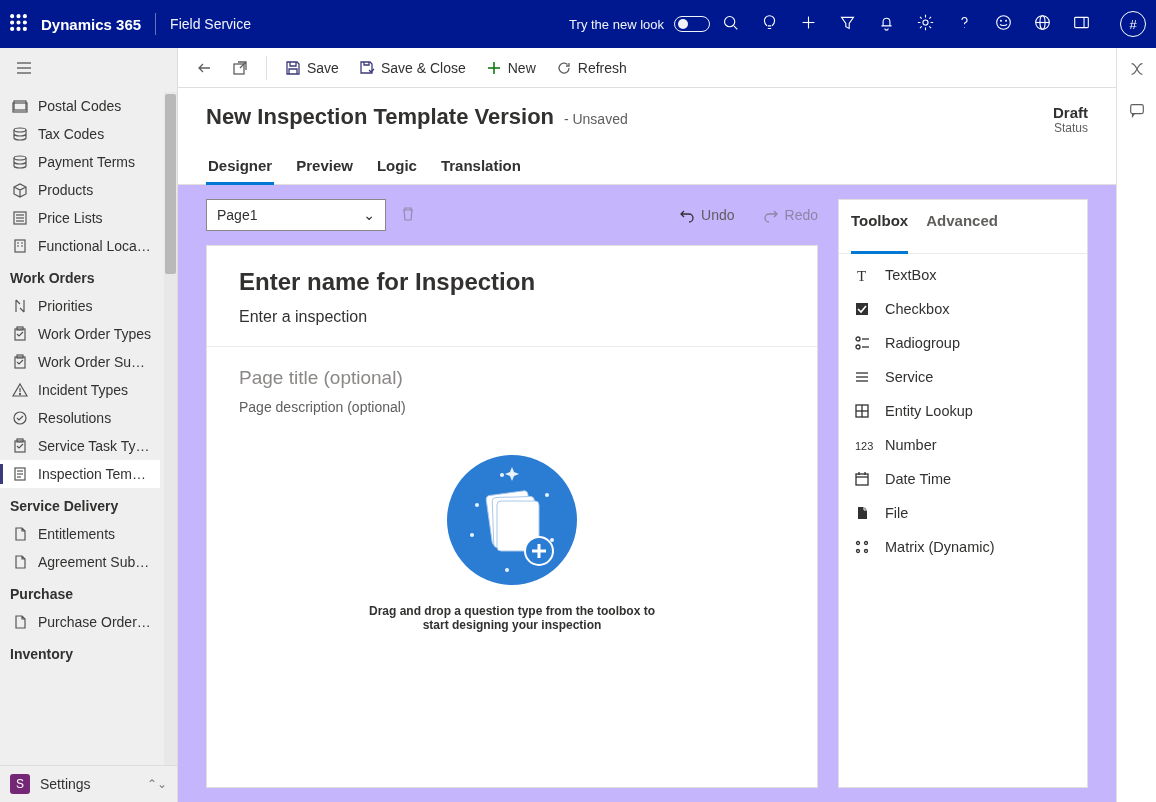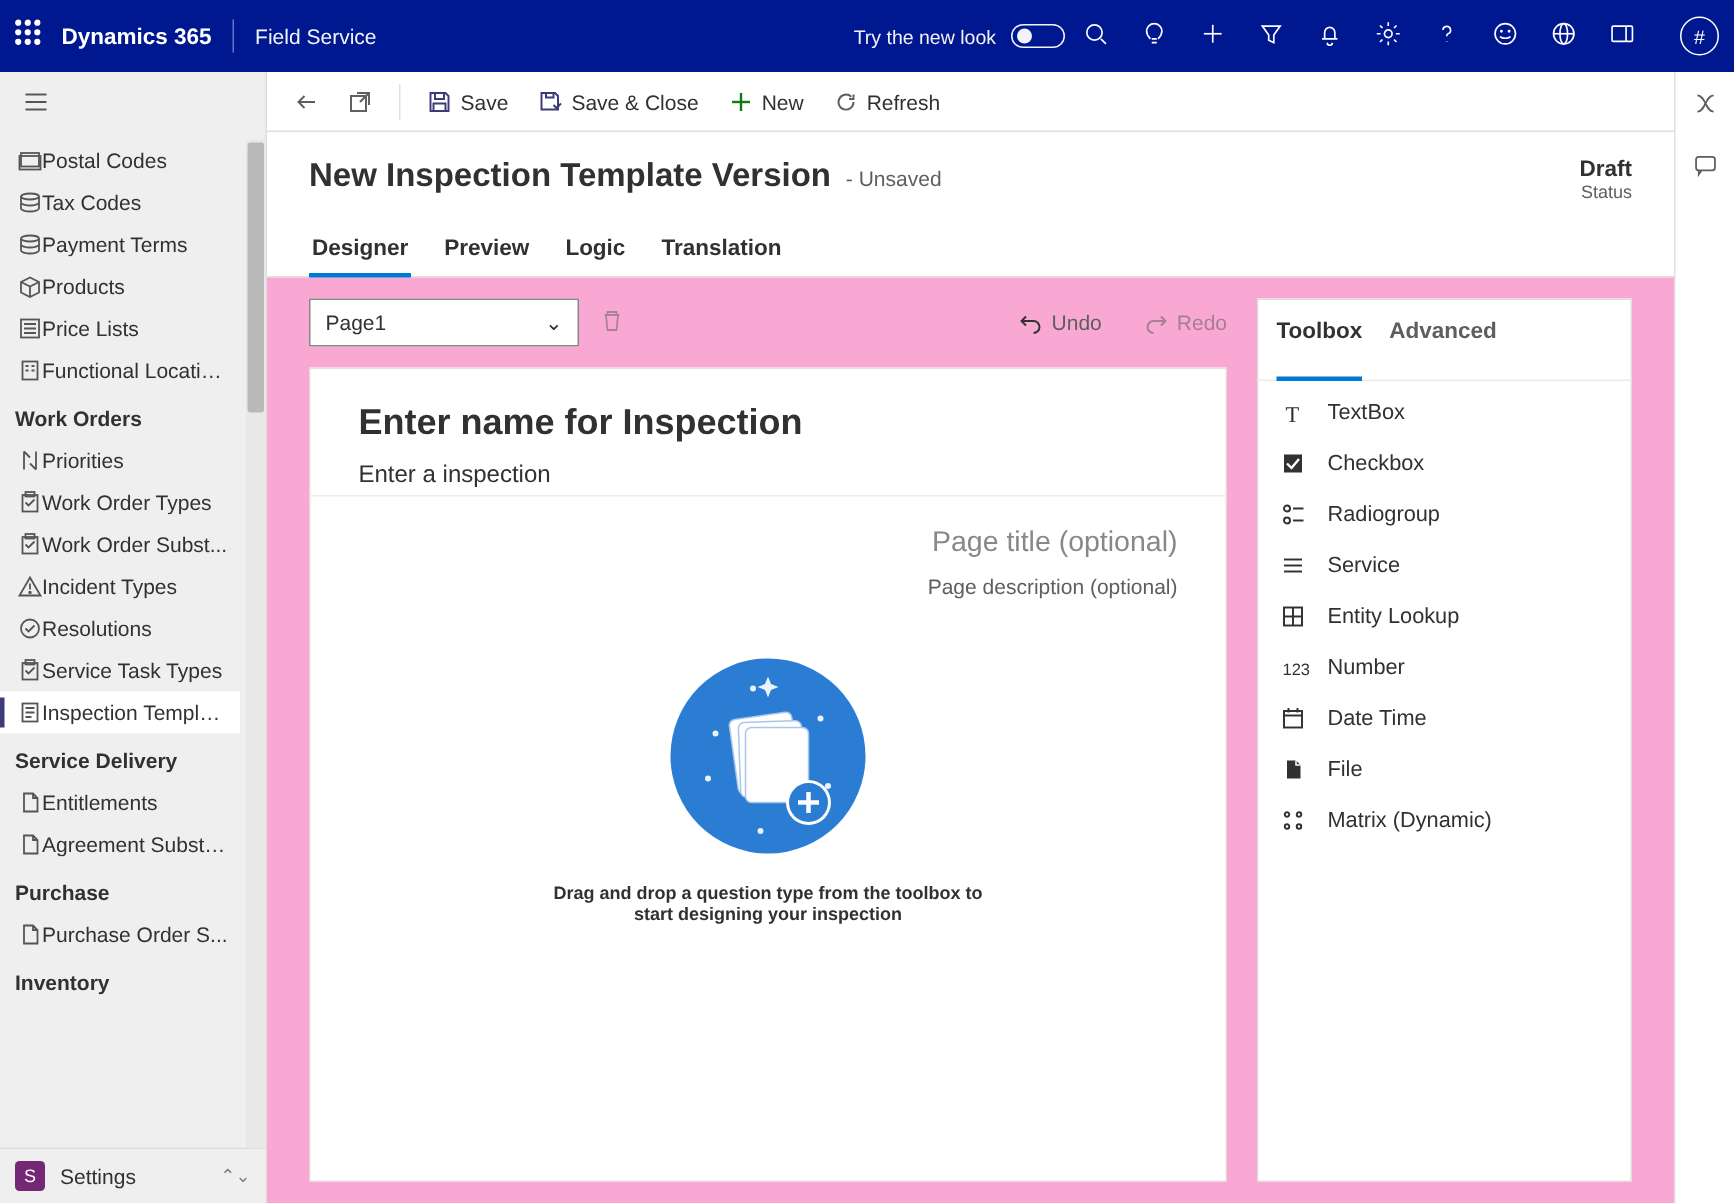--- a/index.html
+++ b/index.html
@@ -19,21 +19,21 @@
   .topbar .avatar { width: 26px; height: 26px; border: 1px solid #fff; border-radius: 50%; display: flex; align-items: center; justify-content: center; font-size: 13px; margin-left: 8px;}
   .topbar svg { width: 17px; height: 17px; fill: none; stroke: #fff; stroke-width: 1.3; }
   
   .shell { display: flex; height: calc(100% - 48px); }
   .leftnav { width: 178px; background: #efefef; border-right: 1px solid #ddd; display: flex; flex-direction: column; position: relative; }
   .leftnav .hamburger { padding: 12px 16px; font-size: 16px; }
   .leftnav .scroll { flex: 1; overflow: hidden; position: relative; }
   .leftnav .scrollbar-track { position: absolute; right: 0; top: 0; bottom: 0; width: 13px; background: #e8e8e8; }
   .leftnav .scrollbar-thumb { position: absolute; right: 1px; top: 2px; width: 11px; height: 180px; background: #b9b9b9; border-radius: 2px; }
   .nav-section-title { font-weight: 600; font-size: 14px; padding: 10px 10px 6px 10px; color: #323130; }
-  .nav-item { display: flex; align-items: center; padding: 6px 8px 6px 12px; font-size: 14px; color: #323130; cursor: pointer; white-space: nowrap; overflow: hidden; text-overflow: ellipsis; max-width: 160px; }
+  .nav-item { display: flex; align-items: center; gap: 10px; padding: 6px 8px 6px 12px; font-size: 14px; color: #323130; cursor: pointer; white-space: nowrap; overflow: hidden; text-overflow: ellipsis; max-width: 160px; }
   .nav-item .ico { width: 16px; height: 16px; flex-shrink: 0; }
   .nav-item.selected { position: relative; background: #fff;}
   .nav-item.selected::before { content: ""; position: absolute; left: 0; top: 4px; bottom: 4px; width: 3px; background: #3b3a7a; }
   .leftnav .footer { border-top: 1px solid #ddd; display: flex; align-items: center; padding: 8px 10px; gap: 10px; background: #efefef; }
   .leftnav .footer .badge { width: 20px; height: 20px; background: #742774; color: #fff; font-size: 12px; display: flex; align-items: center; justify-content: center; border-radius: 3px;}
   .leftnav .footer .updown { margin-left: auto; opacity: .6; font-size: 12px; }
   .nav-item .label, .nav-section-title span { white-space: nowrap; overflow: hidden; text-overflow: ellipsis; display: block; }
   .nav-item svg, .hamburger svg { width: 16px; height: 16px; fill: none; stroke: #555; stroke-width: 1.3; }
 
   
@@ -46,33 +46,33 @@
   .cmdbar .new svg { stroke: #107c10; }
   .record-header { padding: 16px 28px 0 28px; display: flex; align-items: flex-start; }
   .record-header .title { font-size: 22px; font-weight: 600; }
   .record-header .unsaved { font-size: 14px; color: #605e5c; font-weight: 400; margin-left: 6px;}
   .record-header .status { margin-left: auto; text-align: right; }
   .record-header .status .val { font-weight: 600; font-size: 15px;}
   .record-header .status .lbl { font-size: 12px; color: #605e5c; }
   .form-tabs { display: flex; gap: 20px; padding: 14px 28px 0 28px; border-bottom: 1px solid #e1dfdd; }
   .form-tabs .tab { padding: 8px 2px 10px 2px; font-size: 15px; font-weight: 600; color: #323130; cursor: pointer; position: relative; }
   .form-tabs .tab.active::after { content: ""; position: absolute; left: 0; right: 0; bottom: -1px; height: 3px; background: #0078d4; }
-  .designer-area { flex: 1; background: #f9a8d4; padding: 14px 28px; overflow: auto; }
+  .designer-area { flex: 1; background: #c4b5fd; padding: 14px 28px; overflow: auto; }
   .designer-inner { display: flex; gap: 20px; height: 100%; }
   .canvas-col { flex: 1; display: flex; flex-direction: column; }
   .canvas-toolbar { display: flex; align-items: center; gap: 14px; margin-bottom: 14px; }
   .page-select { width: 180px; height: 32px; border: 1px solid #8a8886; background: #fff; display: flex; align-items: center; padding: 0 10px; justify-content: space-between; font-size: 14px; }
   .canvas-toolbar .undo-redo { margin-left: auto; display: flex; gap: 28px; }
   .canvas-toolbar .ubtn { display: flex; align-items: center; gap: 6px; font-size: 14px; color: #605e5c; }
   .canvas-toolbar .ubtn.disabled { opacity: .55; }
   .canvas { background: #fff; border: 1px solid #e1dfdd; flex: 1; display: flex; flex-direction: column; }
-  .canvas .header-block { padding: 22px 32px 4px 32px; border-bottom: 1px solid #edebe9; }
+  .canvas .header-block { padding: 22px 32px 20px 32px; border-bottom: 1px solid #edebe9; }
   .canvas .header-block .name { font-size: 24px; font-weight: 700; color: #323130; }
   .canvas .header-block .desc { font-size: 16px; color: #323130; margin-top: 12px; }
-  .canvas .page-block { padding: 20px 32px; text-align: right; }
+  .canvas .page-block { padding: 20px 32px; text-align: left; }
   .canvas .page-title-ph { font-size: 19px; color: #8a8886; }
   .canvas .page-desc-ph { font-size: 14px; color: #605e5c; margin-top: 10px; }
   .canvas .empty { text-align: center; padding: 20px 40px 40px 40px; }
   .canvas .empty-illus { width: 130px; height: 130px; margin: 0 auto 16px auto; }
   .canvas .empty-text { font-weight: 600; font-size: 12px; color: #323130; max-width: 300px; margin: 0 auto; }
   .sidepanel { width: 250px; background: #fff; border: 1px solid #e1dfdd; display: flex; flex-direction: column; }
   .sidepanel .sp-tabs { display: flex; gap: 18px; padding: 12px 12px 0 12px; border-bottom: 1px solid #edebe9; }
   .sidepanel .sp-tab { font-size: 15px; font-weight: 600; color: #605e5c; padding-bottom: 24px; position: relative; cursor: pointer; }
   .sidepanel .sp-tab.active { color: #323130; }
   .sidepanel .sp-tab.active::after { content: ""; position: absolute; left: 0; right: 0; bottom: -1px; height: 3px; background: #0078d4; }

